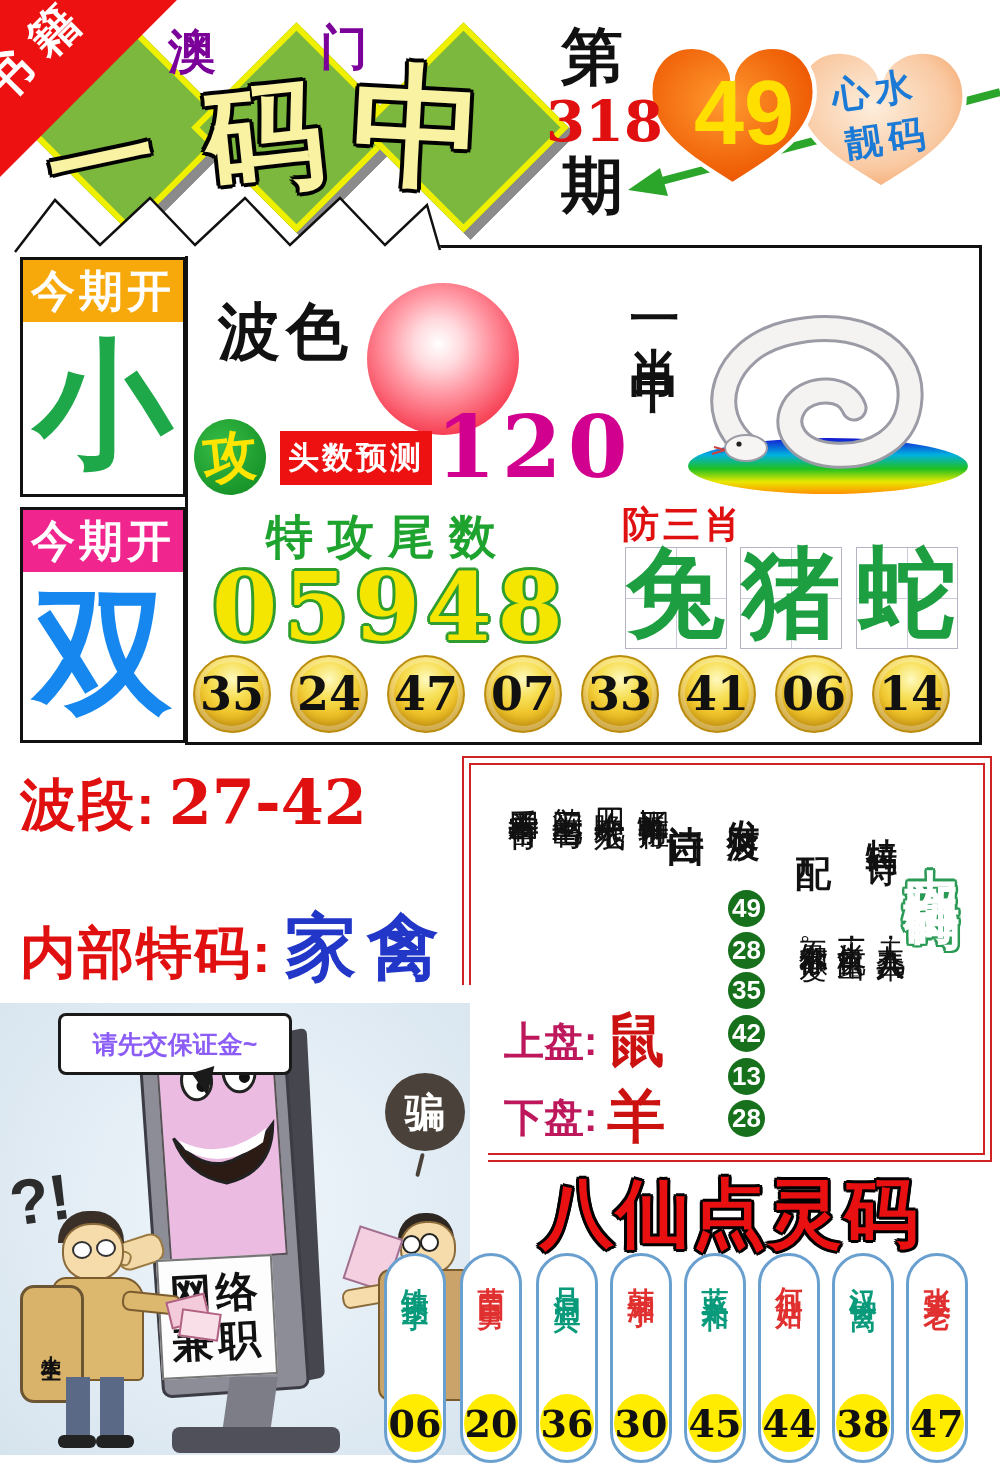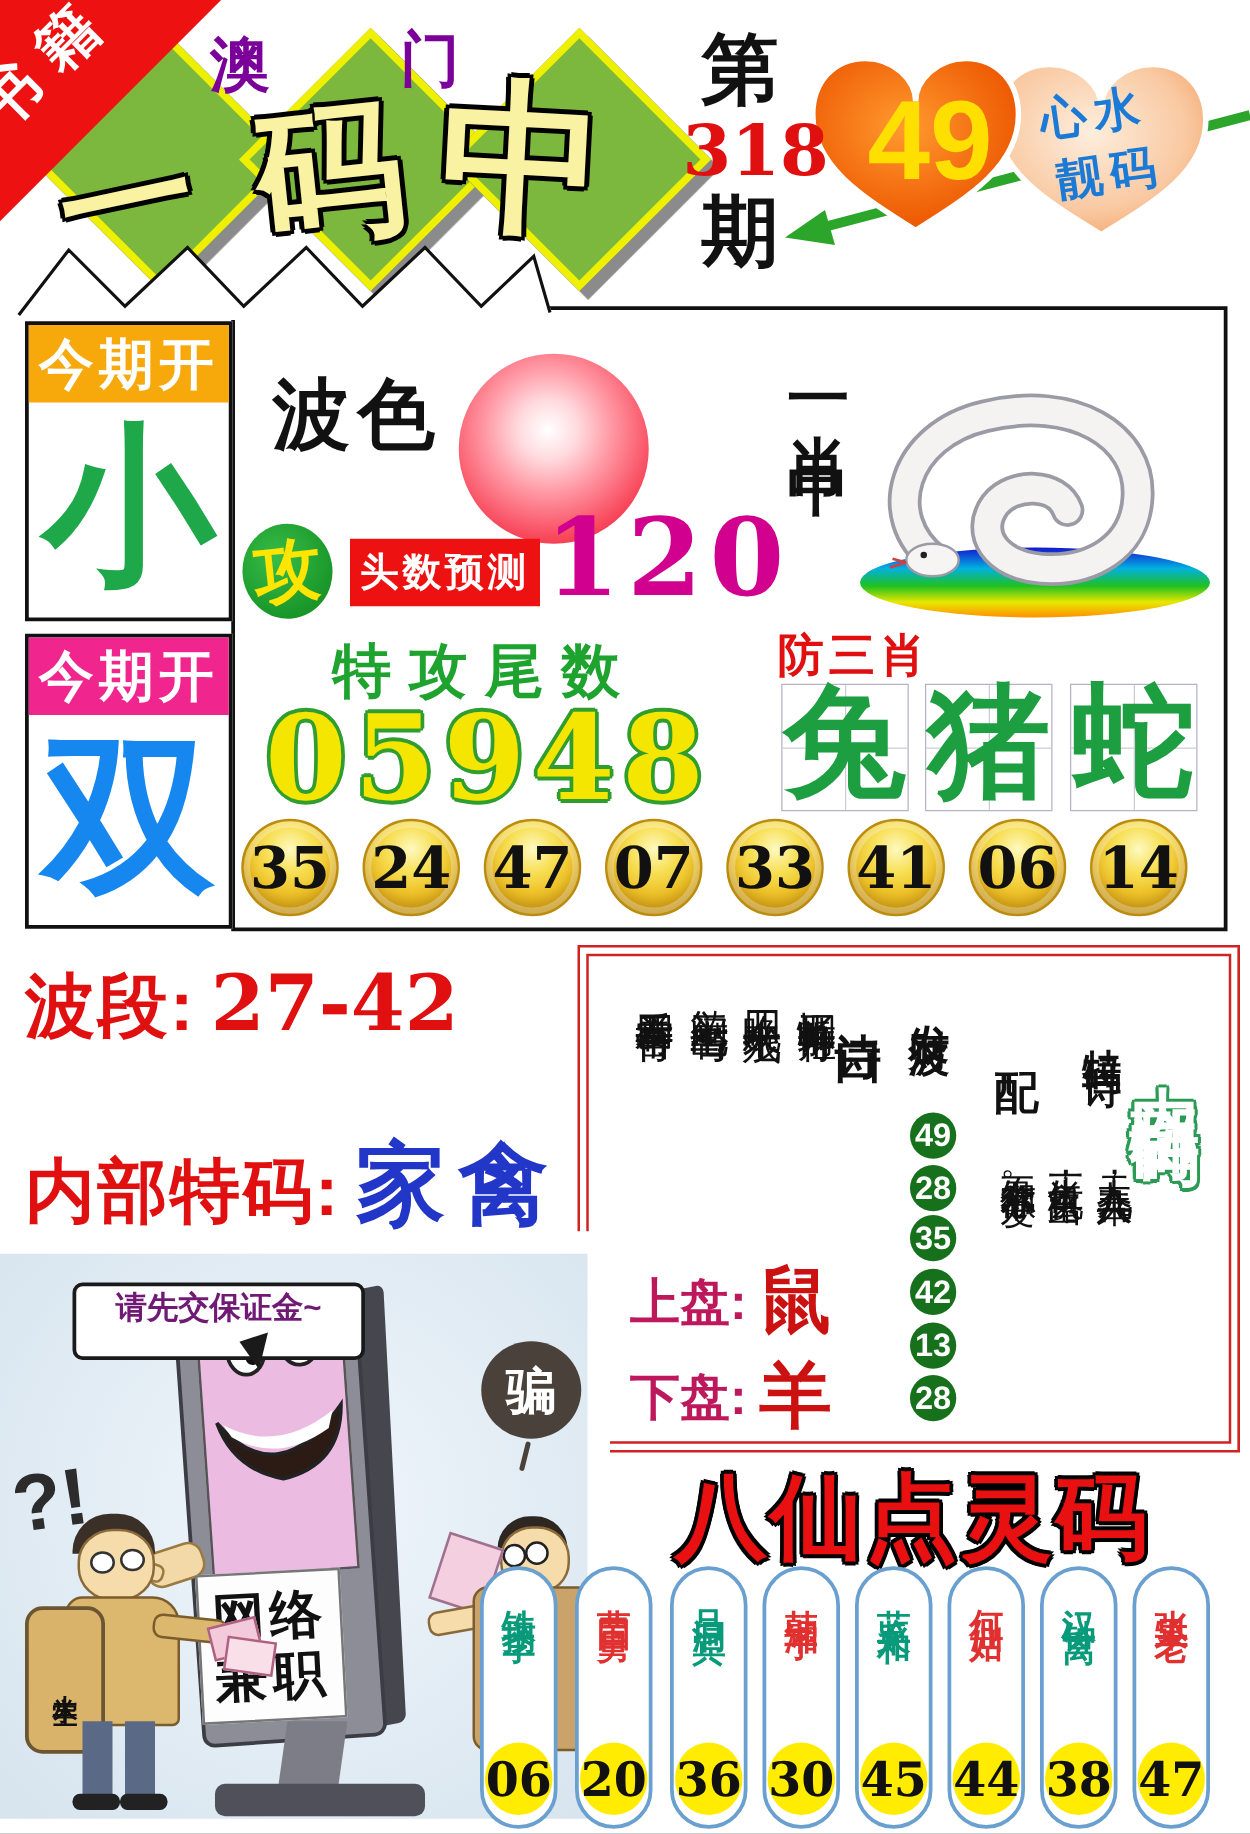--- a/index.html
+++ b/index.html
@@ -91,22 +91,22 @@
   .poem-col{top:26px;height:210px;font-size:31px;color:#111;font-family:"Liberation Serif",serif;letter-spacing:2px;}
   .pan-row{left:40px;display:flex;align-items:center;}
   .pan-label{font-size:40px;font-weight:900;color:#be185d;}
   .pan-val{font-size:58px;font-weight:900;color:#cc1111;margin-left:10px;font-family:"Liberation Serif",serif;}
 
   
   .cartoon{left:0;top:985px;width:488px;height:478px;background:#fff;z-index:2;overflow:hidden;}
   .cartoon .abs{position:absolute;}
   .scene{left:0;top:18px;width:470px;height:452px;
          background:radial-gradient(circle at 52% 45%,#f0f7fc 0%,#e2ecf4 55%,#d6e4ee 100%);}
-  .speech{left:58px;top:41px;width:228px;height:56px;background:#fff;border:3px solid #1a1a1a;border-radius:8px;
-          font-size:25px;font-weight:900;color:#701a75;display:flex;justify-content:center;}
+  .speech{left:58px;top:28px;width:228px;height:56px;background:#fff;border:3px solid #1a1a1a;border-radius:8px;
+          font-size:25px;font-weight:900;color:#8b5cf6;display:flex;align-items:center;justify-content:center;}
   .speech-tail{left:195px;top:84px;width:0;height:0;border-left:8px solid transparent;
           border-right:16px solid transparent;border-top:26px solid #1a1a1a;transform:rotate(-18deg);}
   .kiosk-side{left:258px;top:48px;width:58px;height:350px;background:#46464e;transform:rotate(-3deg) skewY(-8deg);border-radius:6px;}
   .kiosk-front{left:150px;top:55px;width:142px;height:348px;background:#8d8d98;border:3px solid #3c3c44;
           border-radius:10px;transform:rotate(-4deg);}
   .kiosk-screen{left:163px;top:72px;width:114px;height:198px;background:#ecbbe2;border:2px solid #555;
           transform:rotate(-4deg);}
   .kface{left:150px;top:58px;transform:rotate(-4deg);}
   .ksign{left:159px;top:272px;width:112px;height:116px;background:#fdfdfd;border:2px solid #777;
          transform:rotate(-3deg);display:flex;flex-direction:column;align-items:center;justify-content:center;}

